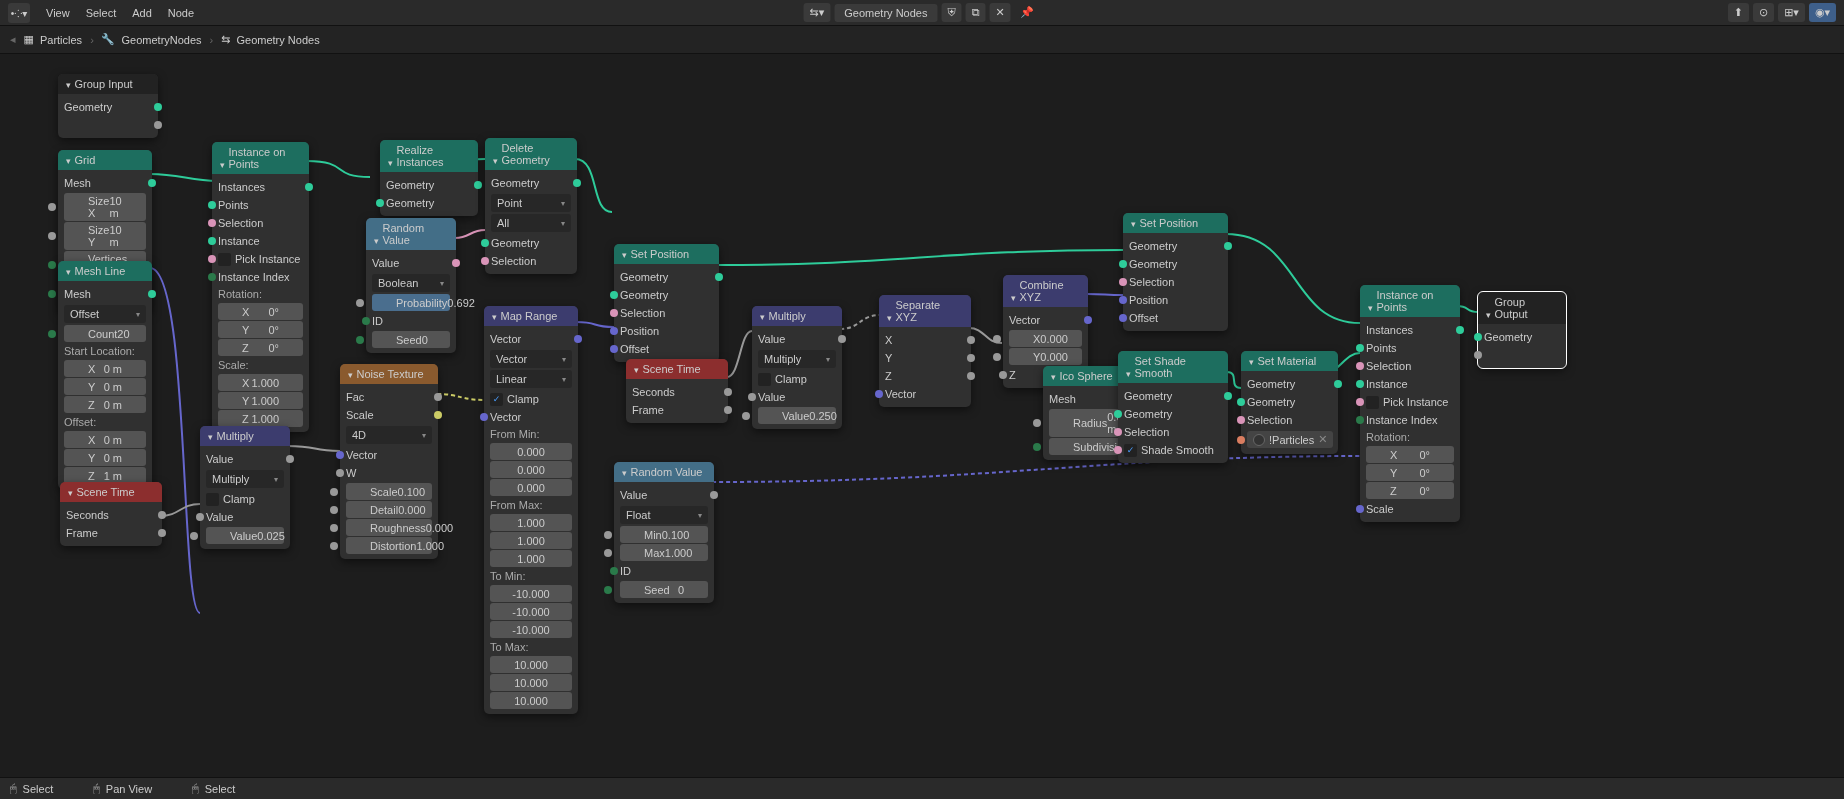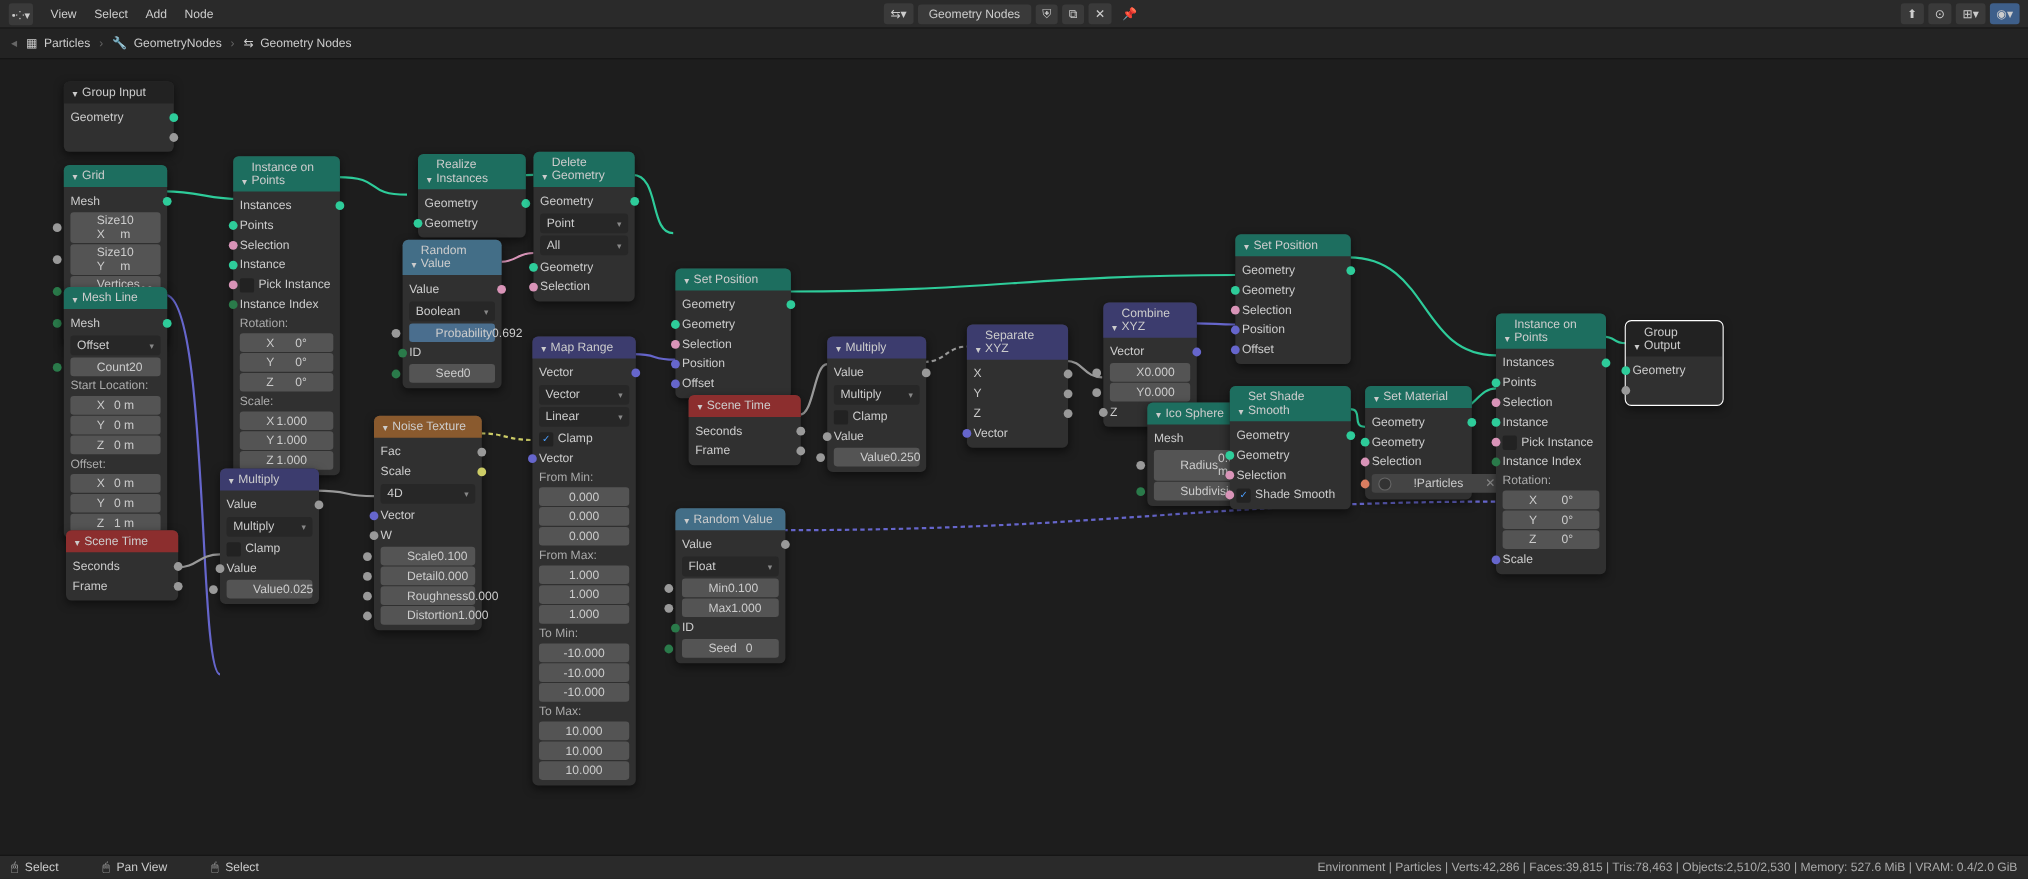--- a/index.html
+++ b/index.html
@@ -43,21 +43,21 @@
 .dropdown{background:#272727;border-radius:3px;padding:3px 6px;display:flex;justify-content:space-between;align-items:center;margin:2px 0}
 .dropdown::after{content:'▾';font-size:8px;color:#888}
 .checkbox{width:13px;height:13px;background:#222;border-radius:2px;margin-right:4px;display:inline-flex;align-items:center;justify-content:center;font-size:9px}
 .checkbox.on::before{content:'✓';color:#4a9eff}
 .section-label{padding:2px 0;color:#aaa}
 .statusbar{position:absolute;bottom:0;left:0;right:0;height:22px;background:#2a2a2a;display:flex;align-items:center;padding:0 10px;border-top:1px solid #111}
 .statusbar .seg{display:flex;align-items:center;gap:6px;margin-right:40px}
 .statusbar .stats{margin-left:auto;color:#aaa}
 svg.wires{position:absolute;top:0;left:0;width:100%;height:100%;pointer-events:none}
 svg.wires path{fill:none;stroke-width:2}
-.material-pill{background:#444;border-radius:3px;padding:2px 6px;display:flex;align-items:center;gap:20px}
+.material-pill{background:#444;border-radius:3px;padding:2px 6px;display:flex;align-items:center;gap:4px}
 .mat-swatch{width:12px;height:12px;border-radius:50%;background:#333;border:1px solid #666}
 </style>
 </head>
 <body>
 
 <div class="topbar">
   <div class="iconbtn">•⁘▾</div>
   <div class="menu-item">View</div>
   <div class="menu-item">Select</div>
   <div class="menu-item">Add</div>
@@ -384,21 +384,21 @@
           <span class="lbl">Value</span>
         </div>
     <div class="val-field full">
           <span>Value</span>
           <span>0.025</span>
           <span class="sock left float"></span>
         </div>
   </div>
 </div>
 
-<div class="node" style="left:340px;top:324px;width:98px">
+<div class="node" style="left:340px;top:310px;width:98px">
   <div class="node-header hdr-tex">
         <span>Noise Texture</span>
       </div>
   <div class="node-body">
     <div class="row out">
           <span class="lbl">Fac</span>
           <span class="sock right float"></span>
         </div>
     <div class="row out">
           <span class="lbl">Scale</span>
@@ -836,14 +836,13 @@
       <span>Select</span>
     </div>
   <div class="seg">
       <span>🖱</span>
       <span>Pan View</span>
     </div>
   <div class="seg">
       <span>🖱</span>
       <span>Select</span>
     </div>
-  <div class="stats">Environment | Particles | Verts:42,286 | Faces:39,815 | Tris:78,463 | Objects:2,510/2,530 | Memory: 527.6 MiB | VRAM: 0.4/2.0 GiB</div>
 </div>
 
 </body></html>

